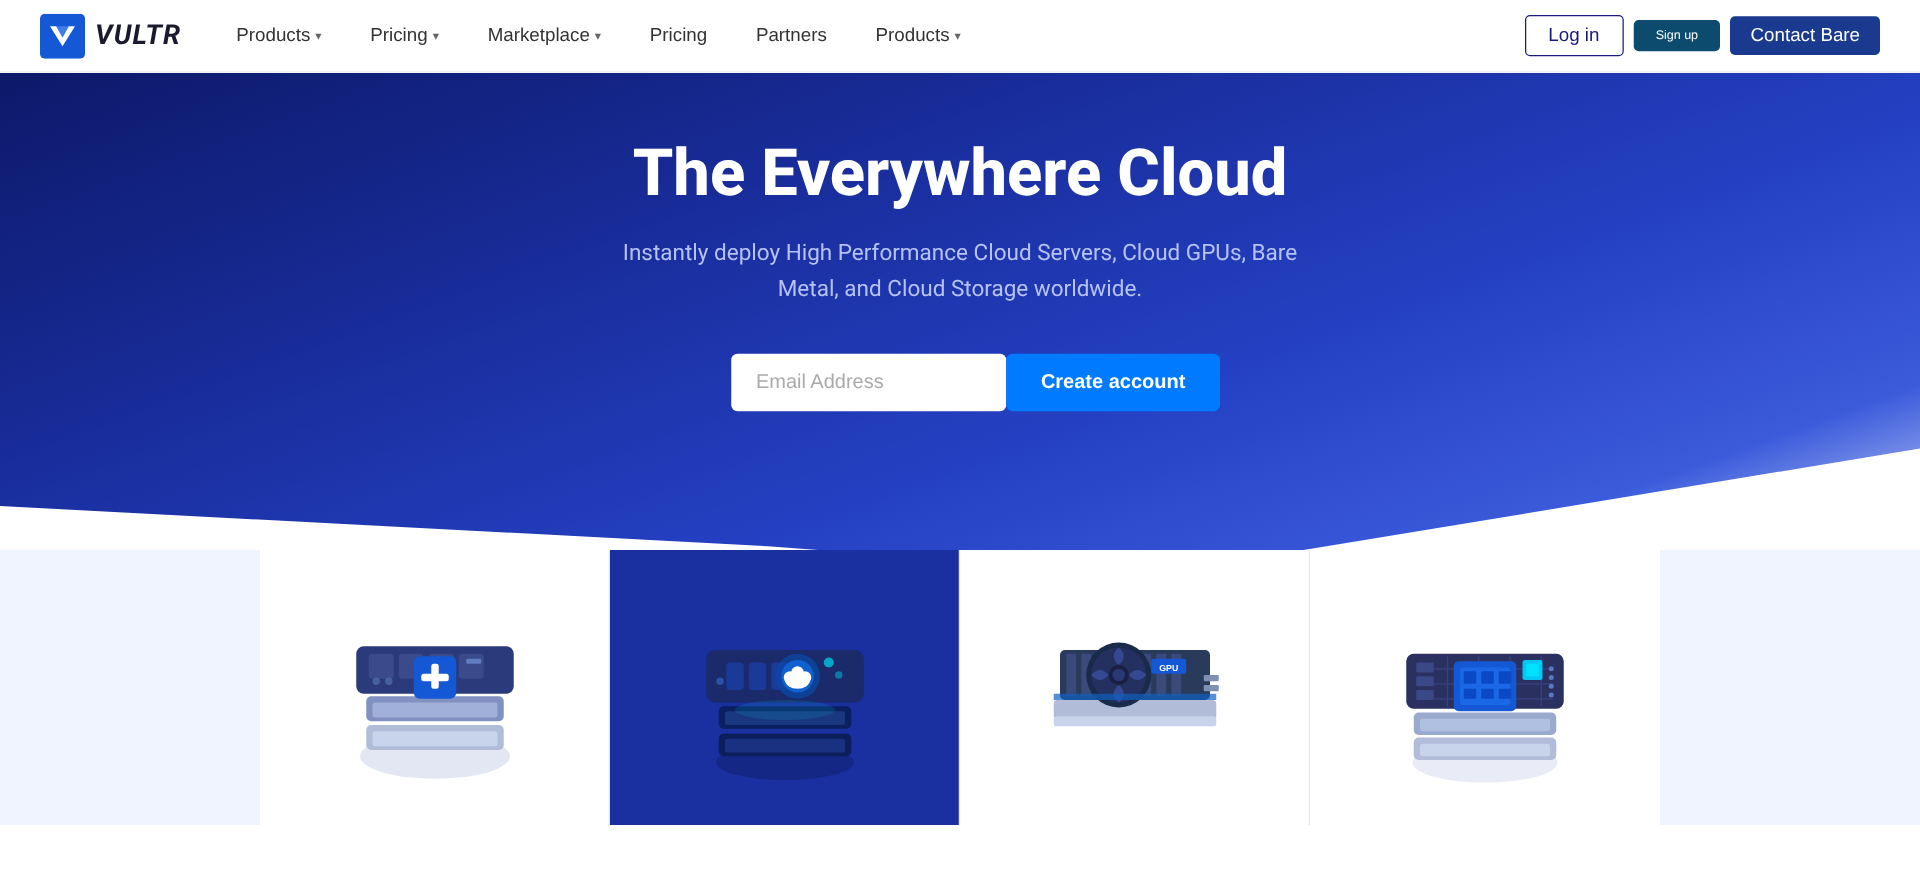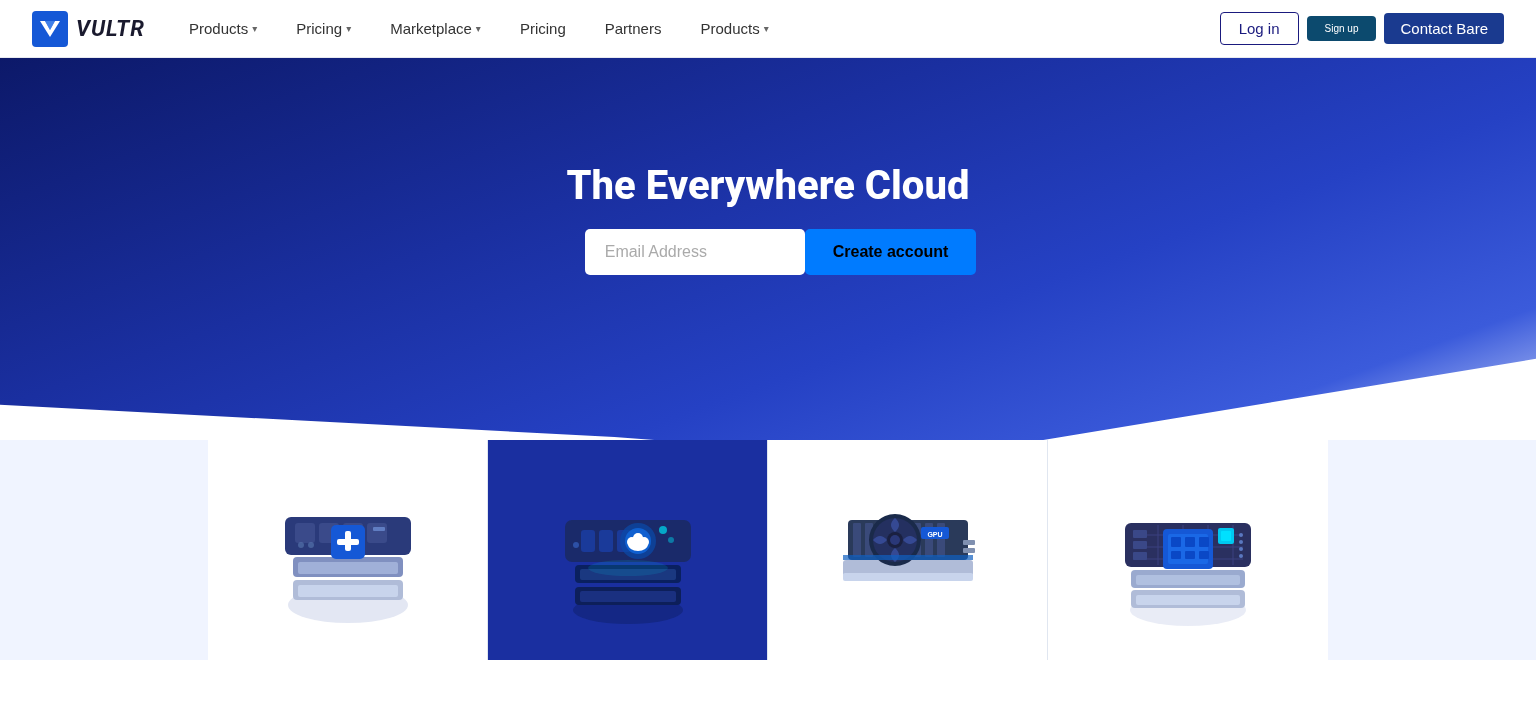--- a/index.html
+++ b/index.html
@@ -40,41 +40,41 @@
       padding-top: 58px;
       background: linear-gradient(160deg, #0a1560 0%, #1a2fa0 40%, #2541c4 65%, #3b5bdb 85%, #e0e8ff 100%);
       min-height: 460px;
       display: flex; flex-direction: column; align-items: center;
       justify-content: center; text-align: center;
       position: relative; overflow: hidden;
       clip-path: polygon(0 0, 100% 0, 100% 78%, 60% 100%, 40% 95%, 0 88%);
       padding-bottom: 80px;
     }
     .hero-title {
-      font-size: 40px; font-weight: 800; color: #fff;
+      font-size: 52px; font-weight: 800; color: #fff;
       margin-bottom: 20px; line-height: 1.15;
     }
     .hero-subtitle {
       font-size: 18px; color: rgba(200,210,255,0.9);
       max-width: 560px; line-height: 1.6; margin-bottom: 36px;
     }
     .hero-form {
       display: flex; align-items: center;
       flex-wrap: nowrap;
       padding-left: 25px;
     }
     .hero-input {
       padding: 14px 20px; border-radius: 5px; border: none;
       font-size: 16px; width: 220px; outline: none;
       background: #fff; color: #333;
     }
     .hero-input::placeholder { color: #aaa; }
     .hero-btn {
       padding: 14px 28px; border-radius: 5px; border: none;
-      background: #007bff; color: #000000; font-size: 16px;
+      background: #007bff; color: #ffffff; font-size: 16px;
       font-weight: 600; cursor: pointer; white-space: nowrap;
     }
 
     
     .cards-section {
       display: flex; justify-content: center; gap: 0;
       padding: 0 0; margin-top: -20px;
       background: #f0f4ff;
     }
     .card {
@@ -135,20 +135,21 @@
 
   <div class="nav-actions">
     <button class="btn-login">Log in</button>
     <button class="btn-signup">Sign up</button>
     <button class="btn-contact">Contact Bare</button>
   </div>
 </nav>
 
 <section class="hero">
   <h1 class="hero-title">The Everywhere Cloud</h1>
+  <p class="hero-subtitle">Instantly deploy High Performance Cloud Servers, Cloud GPUs, Bare Metal, and Cloud Storage worldwide.</p>
   <div class="hero-form">
     <input class="hero-input" type="email" placeholder="Email Address" style="">
     <button class="hero-btn">Create account</button>
   </div>
 </section>
 
 <section class="cards-section">
 
   <div class="card">
     <svg class="card-svg" viewBox="0 0 170 170" xmlns="http://www.w3.org/2000/svg">

